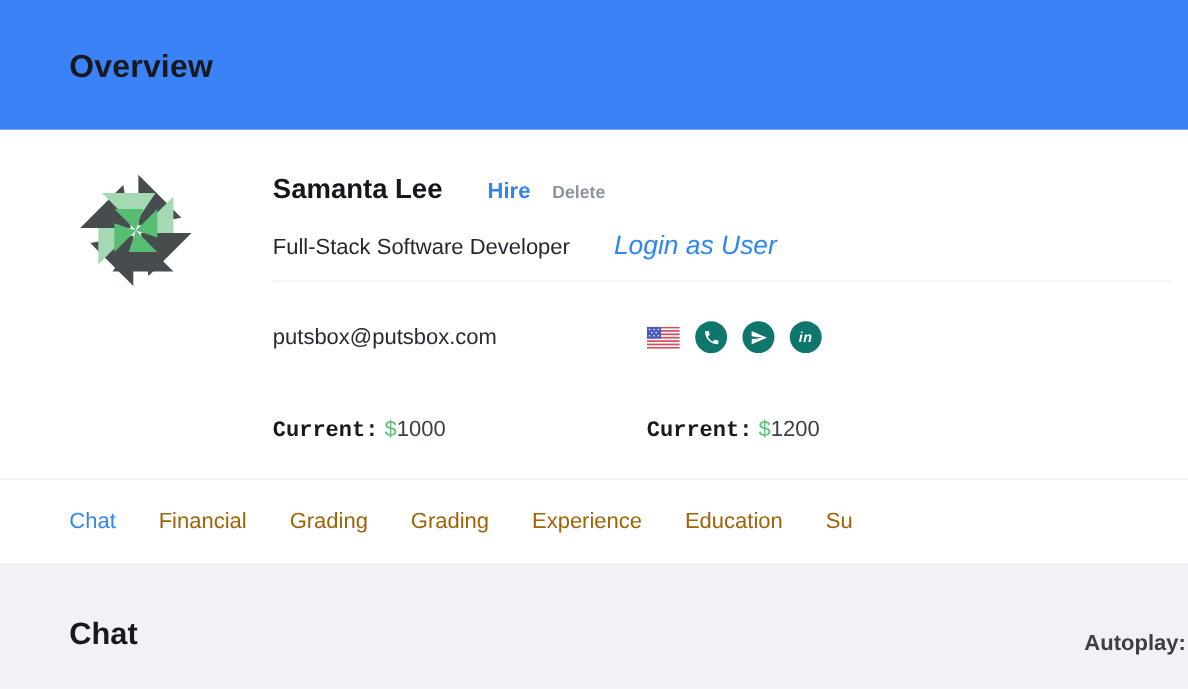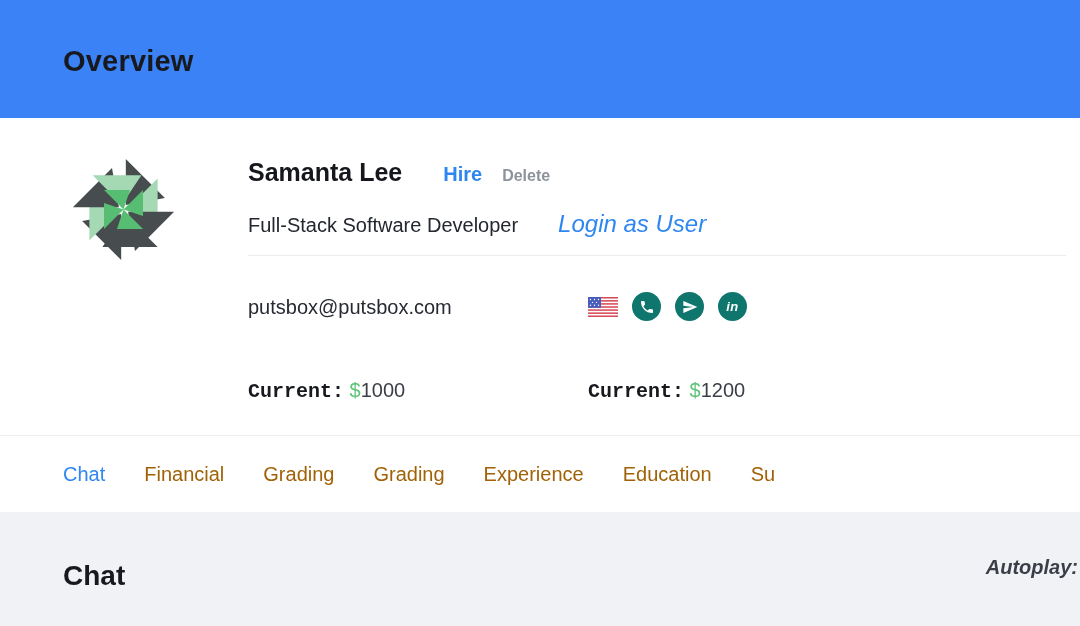--- a/index.html
+++ b/index.html
@@ -90,22 +90,22 @@
   .bottom {
     height: 114px;
     background: #f1f2f6;
     position: relative;
   }
   .bottom h2 {
     position: absolute; left: 63px; top: 48px;
     font-size: 28px; font-weight: 800; color: #17191e;
   }
   .autoplay {
-    position: absolute; right: 2px; top: 44px;
-    font-size: 20px; font-weight: 600; color: #3a3f47; font-style: italic;
+    position: absolute; right: 2px; top: 62px;
+    font-size: 20px; font-weight: 600; color: #3a3f47;
   }
 </style>
 </head>
 <body>
 
 <div class="screen">
 
   <header class="topbar">
     <h1>Overview</h1>
   </header>

